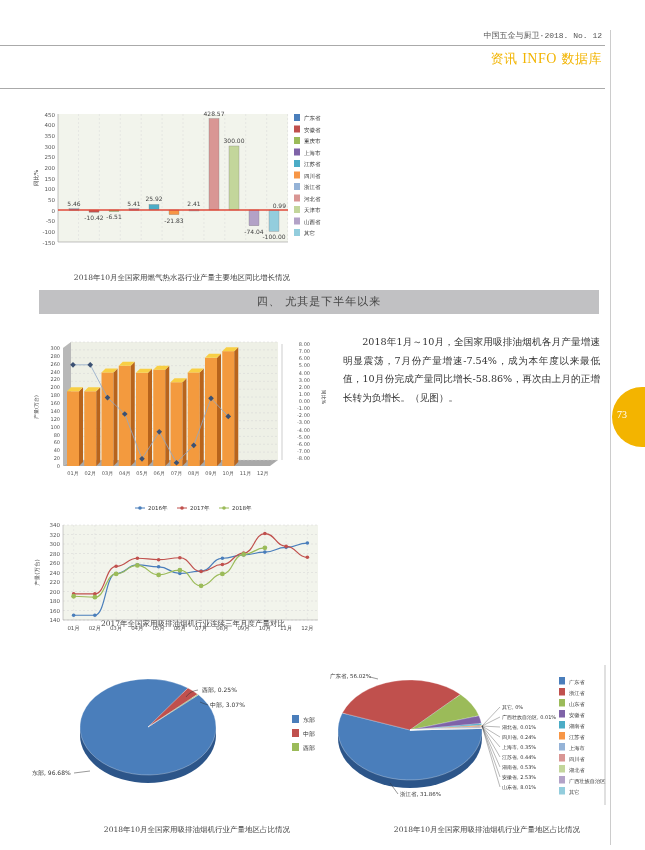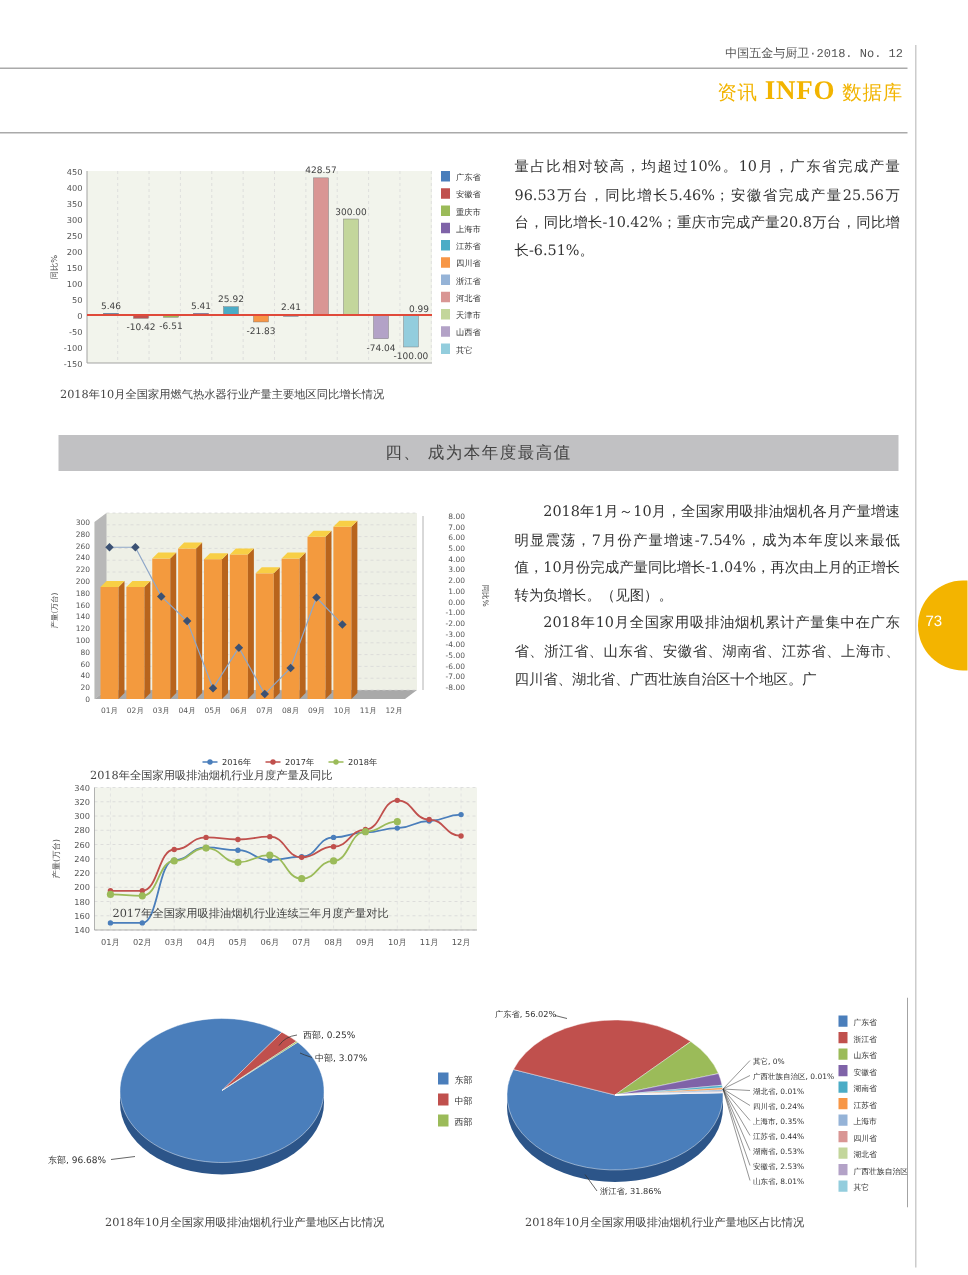--- a/index.html
+++ b/index.html
@@ -1,29 +1,29 @@
 <!DOCTYPE html>
 <html><head>
 <meta charset="utf-8">
 <style>
   html,body{margin:0;padding:0;background:#fff;}
   body{width:645px;height:850px;position:relative;overflow:hidden;font-family:"DejaVu Serif",serif;color:#333;}
   .abs{position:absolute;}
   .hdr-small{right:43px;top:30px;font-size:8px;color:#555;font-family:Liberation Mono, monospace;}
   .hdr-line1{left:0;width:605px;top:45px;height:1px;background:#aaa;}
   .hdr-title{right:43px;top:50px;font-size:13px;color:#f2b400;font-family:"DejaVu Serif",serif;letter-spacing:0.5px;}
-  .hdr-title b{font-family:"Liberation Serif",serif;font-weight:bold;font-size:18px;}
+  .hdr-title b{font-family:"Liberation Serif",serif;font-weight:normal;font-size:14px;}
   .hdr-line2{left:0;width:605px;top:88px;height:1px;background:#aaa;}
   .vrule{left:610px;top:30px;width:1px;height:815px;background:#ccc;}
   .pagetab{left:612px;top:387px;width:40px;height:60px;background:#f3b400;border-radius:30px 0 0 30px;}
-  .pagetab span{position:absolute;left:5px;top:22px;font-size:10px;color:#fff;font-family:Liberation Sans, sans-serif;}
+  .pagetab span{position:absolute;left:5px;top:22px;font-size:10px;color:#fff;font-family:Liberation Serif, serif;}
   .para{font-size:9.6px;line-height:18.6px;text-align:justify;}
   .para p{margin:0;text-indent:2em;}
   .para p.noind{text-indent:0;}
-  .caption{font-size:7.5px;color:#444;text-align:left;}
+  .caption{font-size:7.5px;color:#444;text-align:right;margin-top:15px;}
   .section-bar{left:39px;top:290px;width:560px;height:24px;background:#c1c1c3;text-align:center;line-height:24px;font-size:11px;color:#444;letter-spacing:1px;}
   svg text{font-family:"DejaVu Sans",sans-serif;}
 </style>
 </head>
 <body>
 
 <div class="abs hdr-small">中国五金与厨卫·2018. No. 12</div>
 <div class="abs hdr-line1"></div>
 <div class="abs hdr-title">
   <span>资讯</span>
@@ -110,24 +110,23 @@
       <text x="274" y="112" font-size="5.5" fill="#333">天津市</text>
       <rect x="264" y="117.5" width="6" height="7" fill="#b3a2c7"></rect>
       <text x="274" y="123.5" font-size="5.5" fill="#333">山西省</text>
       <rect x="264" y="129" width="6" height="7" fill="#93cddd"></rect>
       <text x="274" y="135" font-size="5.5" fill="#333">其它</text>
     </svg>
 </div>
 <div class="abs caption" style="left:40px;top:258px;width:250px;">2018年10月全国家用燃气热水器行业产量主要地区同比增长情况</div>
 
 <div class="abs para" style="left:343px;top:103px;width:257px;">
-  <p class="noind">量占比相对较高，均超过10%。10月，广东省完成产量96.53万台，同比增长5.46%；安徽省完成产量25.56万台，同比增长-10.42%；重庆市完成产量20.8万台，同比增长-6.51%。</p>
-</div>
-
-<div class="abs section-bar">四、  成为本年度最高值</div>
+</div>
+
+<div class="abs section-bar">四、  尤其是下半年以来</div>
 
 <div class="abs" style="left:30px;top:338px;width:300px;height:145px;">
   <svg id="c2" width="300" height="145">
       <polygon points="33,10 41,4 248,4 248,122 41,122 33,128" fill="#eef0e6"></polygon>
       <polygon points="33,10 41,4 41,122 33,128" fill="#b8b8b8"></polygon>
       <polygon points="33,128 41,122 248,122 240,128" fill="#a9a9a9"></polygon>
       <line x1="41" y1="122" x2="248" y2="122" stroke="#d5d5d5" stroke-dasharray="2,2" stroke-width="0.5"></line>
       <text x="30" y="130" font-size="5" text-anchor="end" fill="#555">0</text>
       <line x1="41" y1="114.13333333333334" x2="248" y2="114.13333333333334" stroke="#d5d5d5" stroke-dasharray="2,2" stroke-width="0.5"></line>
       <text x="30" y="122.13333333333334" font-size="5" text-anchor="end" fill="#555">20</text>
@@ -332,22 +331,21 @@
       <circle cx="213.625" cy="56.45" r="2.4" fill="#9bbb59"></circle>
       <circle cx="234.875" cy="49.8" r="2.4" fill="#9bbb59"></circle>
       <line x1="189" y1="10" x2="199" y2="10" stroke="#9bbb59" stroke-width="1"></line>
       <circle cx="194" cy="10" r="1.8" fill="#9bbb59"></circle>
       <text x="202" y="12" font-size="5.5" fill="#333">2018年</text>
     </svg>
 </div>
 <div class="abs caption" style="left:75px;top:604px;width:210px;">2017年全国家用吸排油烟机行业连续三年月度产量对比</div>
 
 <div class="abs para" style="left:343px;top:333px;width:257px;">
-  <p>2018年1月～10月，全国家用吸排油烟机各月产量增速明显震荡，7月份产量增速-7.54%，成为本年度以来最低值，10月份完成产量同比增长-1.04%，再次由上月的正增长转为负增长。（见图）。</p>
-  <p>2018年10月全国家用吸排油烟机累计产量集中在广东省、浙江省、山东省、安徽省、湖南省、江苏省、上海市、四川省、湖北省、广西壮族自治区十个地区。广</p>
+  <p>2018年1月～10月，全国家用吸排油烟机各月产量增速明显震荡，7月份产量增速-7.54%，成为本年度以来最低值，10月份完成产量同比增长-58.86%，再次由上月的正增长转为负增长。（见图）。</p>
 </div>
 
 <div class="abs" style="left:30px;top:665px;width:290px;height:140px;">
   <svg id="c4" width="290" height="140">
       <ellipse cx="118" cy="70" rx="68" ry="48" fill="#2c5589"></ellipse>
       <rect x="50" y="62" width="136" height="8" fill="#2c5589"></rect>
       <path d="M118,62 L168.42633101156048,29.7976413282683 A68,48 0 1 1 157.88561428876562,23.12428465997882 Z" fill="#4a7ebb" stroke="#fff" stroke-width="0.3"></path>
       <path d="M118,62 L157.88561428876562,23.12428465997882 A68,48 0 0 1 167.7035420969629,29.242511195410927 Z" fill="#c0504d" stroke="#fff" stroke-width="0.3"></path>
       <path d="M118,62 L167.7035420969629,29.242511195410927 A68,48 0 0 1 168.4263310115605,29.797641328268313 Z" fill="#9bbb59" stroke="#fff" stroke-width="0.3"></path>
       <text x="172" y="27" font-size="6" fill="#333">西部, 0.25%</text>

